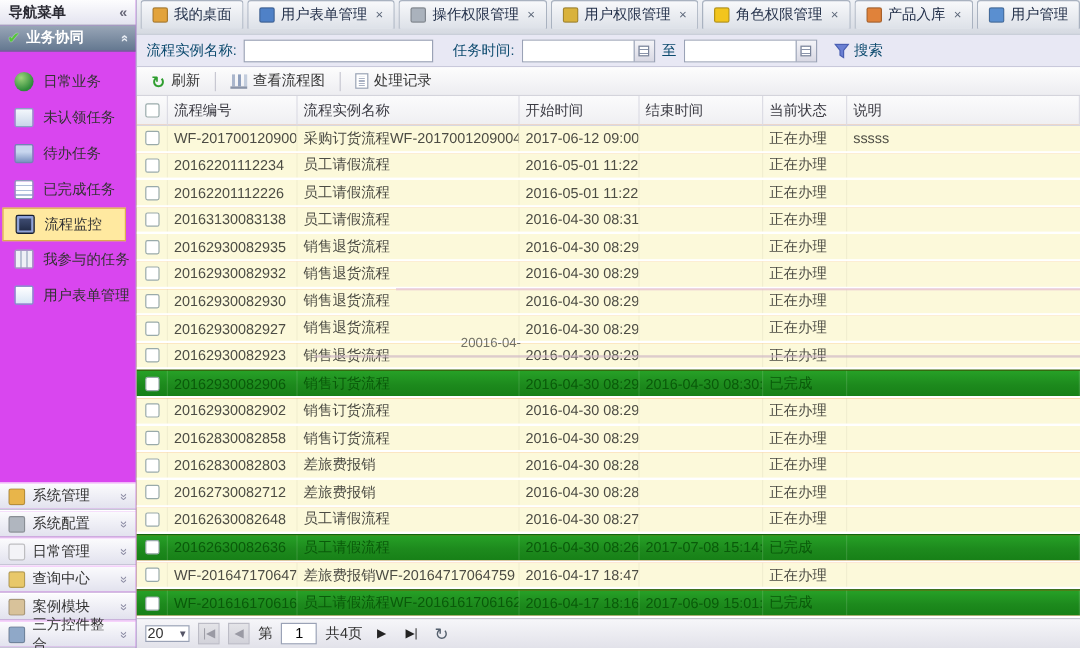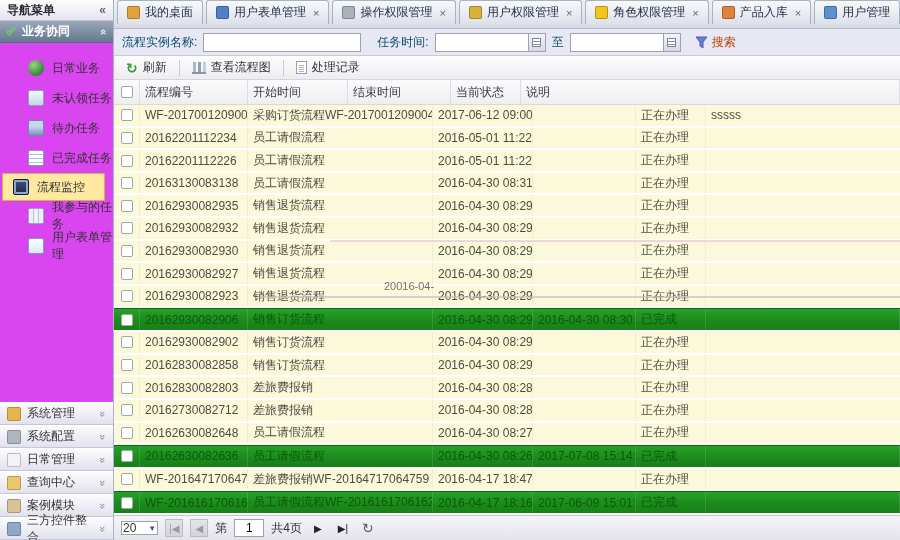--- a/index.html
+++ b/index.html
@@ -12,21 +12,21 @@
     border-right:1px solid #a9b4c6; background:#d946ef; }
   .sb-header { height:21px; flex:0 0 21px; display:flex; align-items:center; justify-content:space-between;
     padding:0 7px; background:linear-gradient(#fdfdfe,#e4e4f0); border-bottom:1px solid #c8c8d8;
     font-weight:bold; color:#2a2a33; }
   .sb-header .chev { color:#667; font-size:12px; }
   .sb-section { height:22px; flex:0 0 22px; display:flex; align-items:center; gap:5px; padding:0 6px;
     background:linear-gradient(#9aa7b8,#647890); color:#fff; font-weight:bold; border-bottom:1px solid #54687e; }
   .sb-section .vcheck { color:#53c53a; font-weight:bold; font-size:13px; text-shadow:0 0 1px #fff; }
   .sb-section .chevup { margin-left:auto; color:#e8edf4; display:inline-block; transform:rotate(90deg); font-size:11px; }
   .sb-menu { padding-top:10px; }
-  .mi { height:30px; display:flex; align-items:center; gap:8px; padding-left:28px; color:#333; cursor:default; }
+  .mi { height:30px; display:flex; align-items:center; gap:8px; padding-left:12px; color:#333; cursor:default; }
   .mi.active { background:#ffe9a0; border:1px solid #dcab4e; margin-right:8px; margin-left:2px; padding-left:10px; height:28px; }
   .ic16 { width:16px; height:16px; flex:0 0 16px; border-radius:2px; display:inline-block; }
   .mi0 .ic16 { border-radius:50%; background:radial-gradient(circle at 35% 30%, #9ed47c, #2e8b3a 70%); }
   .mi1 .ic16 { background:linear-gradient(#f4f8fc,#c9d6ea); border:1px solid #8aa2c4; }
   .mi2 .ic16 { background:linear-gradient(#c8d6ee 40%,#7a92c0); border:1px solid #6f87b2; }
   .mi3 .ic16 { background:repeating-linear-gradient(#fdfdff 0 3px,#aebedb 3px 4px); border:1px solid #8a9ab8; }
   .mi4 .ic16 { background:linear-gradient(#44527a,#1d2741); border:1px solid #151d33; box-shadow:inset 0 0 0 2px #8fa3d9; }
   .mi5 .ic16 { background:repeating-linear-gradient(90deg,#eef0f6 0 4px,#b9c2d4 4px 5px); border:1px solid #9aa4ba; }
   .mi6 .ic16 { background:linear-gradient(#ffffff,#d8e6f6); border:1px solid #7a9cc6; }
   .sb-bottom { margin-top:auto; }
@@ -50,21 +50,21 @@
     background:#e8e8f4; border-bottom:1px solid #c9c9db; }
   .filterbar label { color:#0c4a6e; }
   .tin { height:19px; border:1px solid #9aa2b6; background:#fff; padding:0 4px; font:inherit; }
   .tin.name { width:158px; }
   .datebox { display:flex; height:19px; border:1px solid #9aa2b6; background:#fff; align-items:stretch; }
   .datebox input { width:92px; border:none; outline:none; font:inherit; padding:0 3px; }
   .calbtn { width:17px; background:linear-gradient(#f4f4f8,#d9d9e4); border-left:1px solid #9aa2b6; display:flex; align-items:center; justify-content:center; }
   .calbtn i { width:9px; height:9px; background:
       repeating-linear-gradient(#fff 0 2px,#8a94aa 2px 3px),
       repeating-linear-gradient(90deg,#fff 0 2px,#8a94aa 2px 3px); border:1px solid #7a849a; display:block; }
-  .searchbtn { display:flex; align-items:center; gap:4px; margin-left:8px; cursor:default; color:#c2410c; }
+  .searchbtn { display:flex; align-items:center; gap:4px; margin-left:8px; cursor:default; color:#0c4a6e; }
 
   .toolbar { height:24px; flex:0 0 24px; display:flex; align-items:center; gap:8px; padding:0 8px;
     background:linear-gradient(#fdfdfd,#ededf1); border-bottom:1px solid #d4d4dc; }
   .tbtn { display:flex; align-items:center; gap:5px; padding:0 4px; color:#333; cursor:default; }
   .tsep { width:1px; height:16px; background:#c8c8d2; }
   .ref-ic { color:#2f9e2f; font-weight:bold; font-size:14px; line-height:1; }
   .chart-ic { width:14px; height:12px; border-bottom:2px solid #8a94a8; background:
       linear-gradient(90deg, transparent 0 1px, #aab6cc 1px 4px, transparent 4px 6px, #8fa0be 6px 9px, transparent 9px 11px, #c3cddd 11px 14px); }
   .doc-ic { width:11px; height:13px; background:#fff; border:1px solid #98a2b4;
       box-shadow:inset 0 -2px 0 #fff; position:relative; }
@@ -268,20 +268,21 @@
         <span>处理记录</span>
       </span>
     </div>
 
     <div class="grid">
       <div class="ghead" id="ghead">
           <div class="cell w0">
             <span class="cb"></span>
           </div>
           <div class="cell w1">流程编号</div>
+          <div class="cell w2">流程实例名称</div>
           <div class="cell w3">开始时间</div>
           <div class="cell w4">结束时间</div>
           <div class="cell w5">当前状态</div>
           <div class="cell w6">说明</div>
         </div>
       <div class="gbody" id="gbody">
           <div class="trow">
             <div class="cell w0">
               <span class="cb"></span>
             </div>

